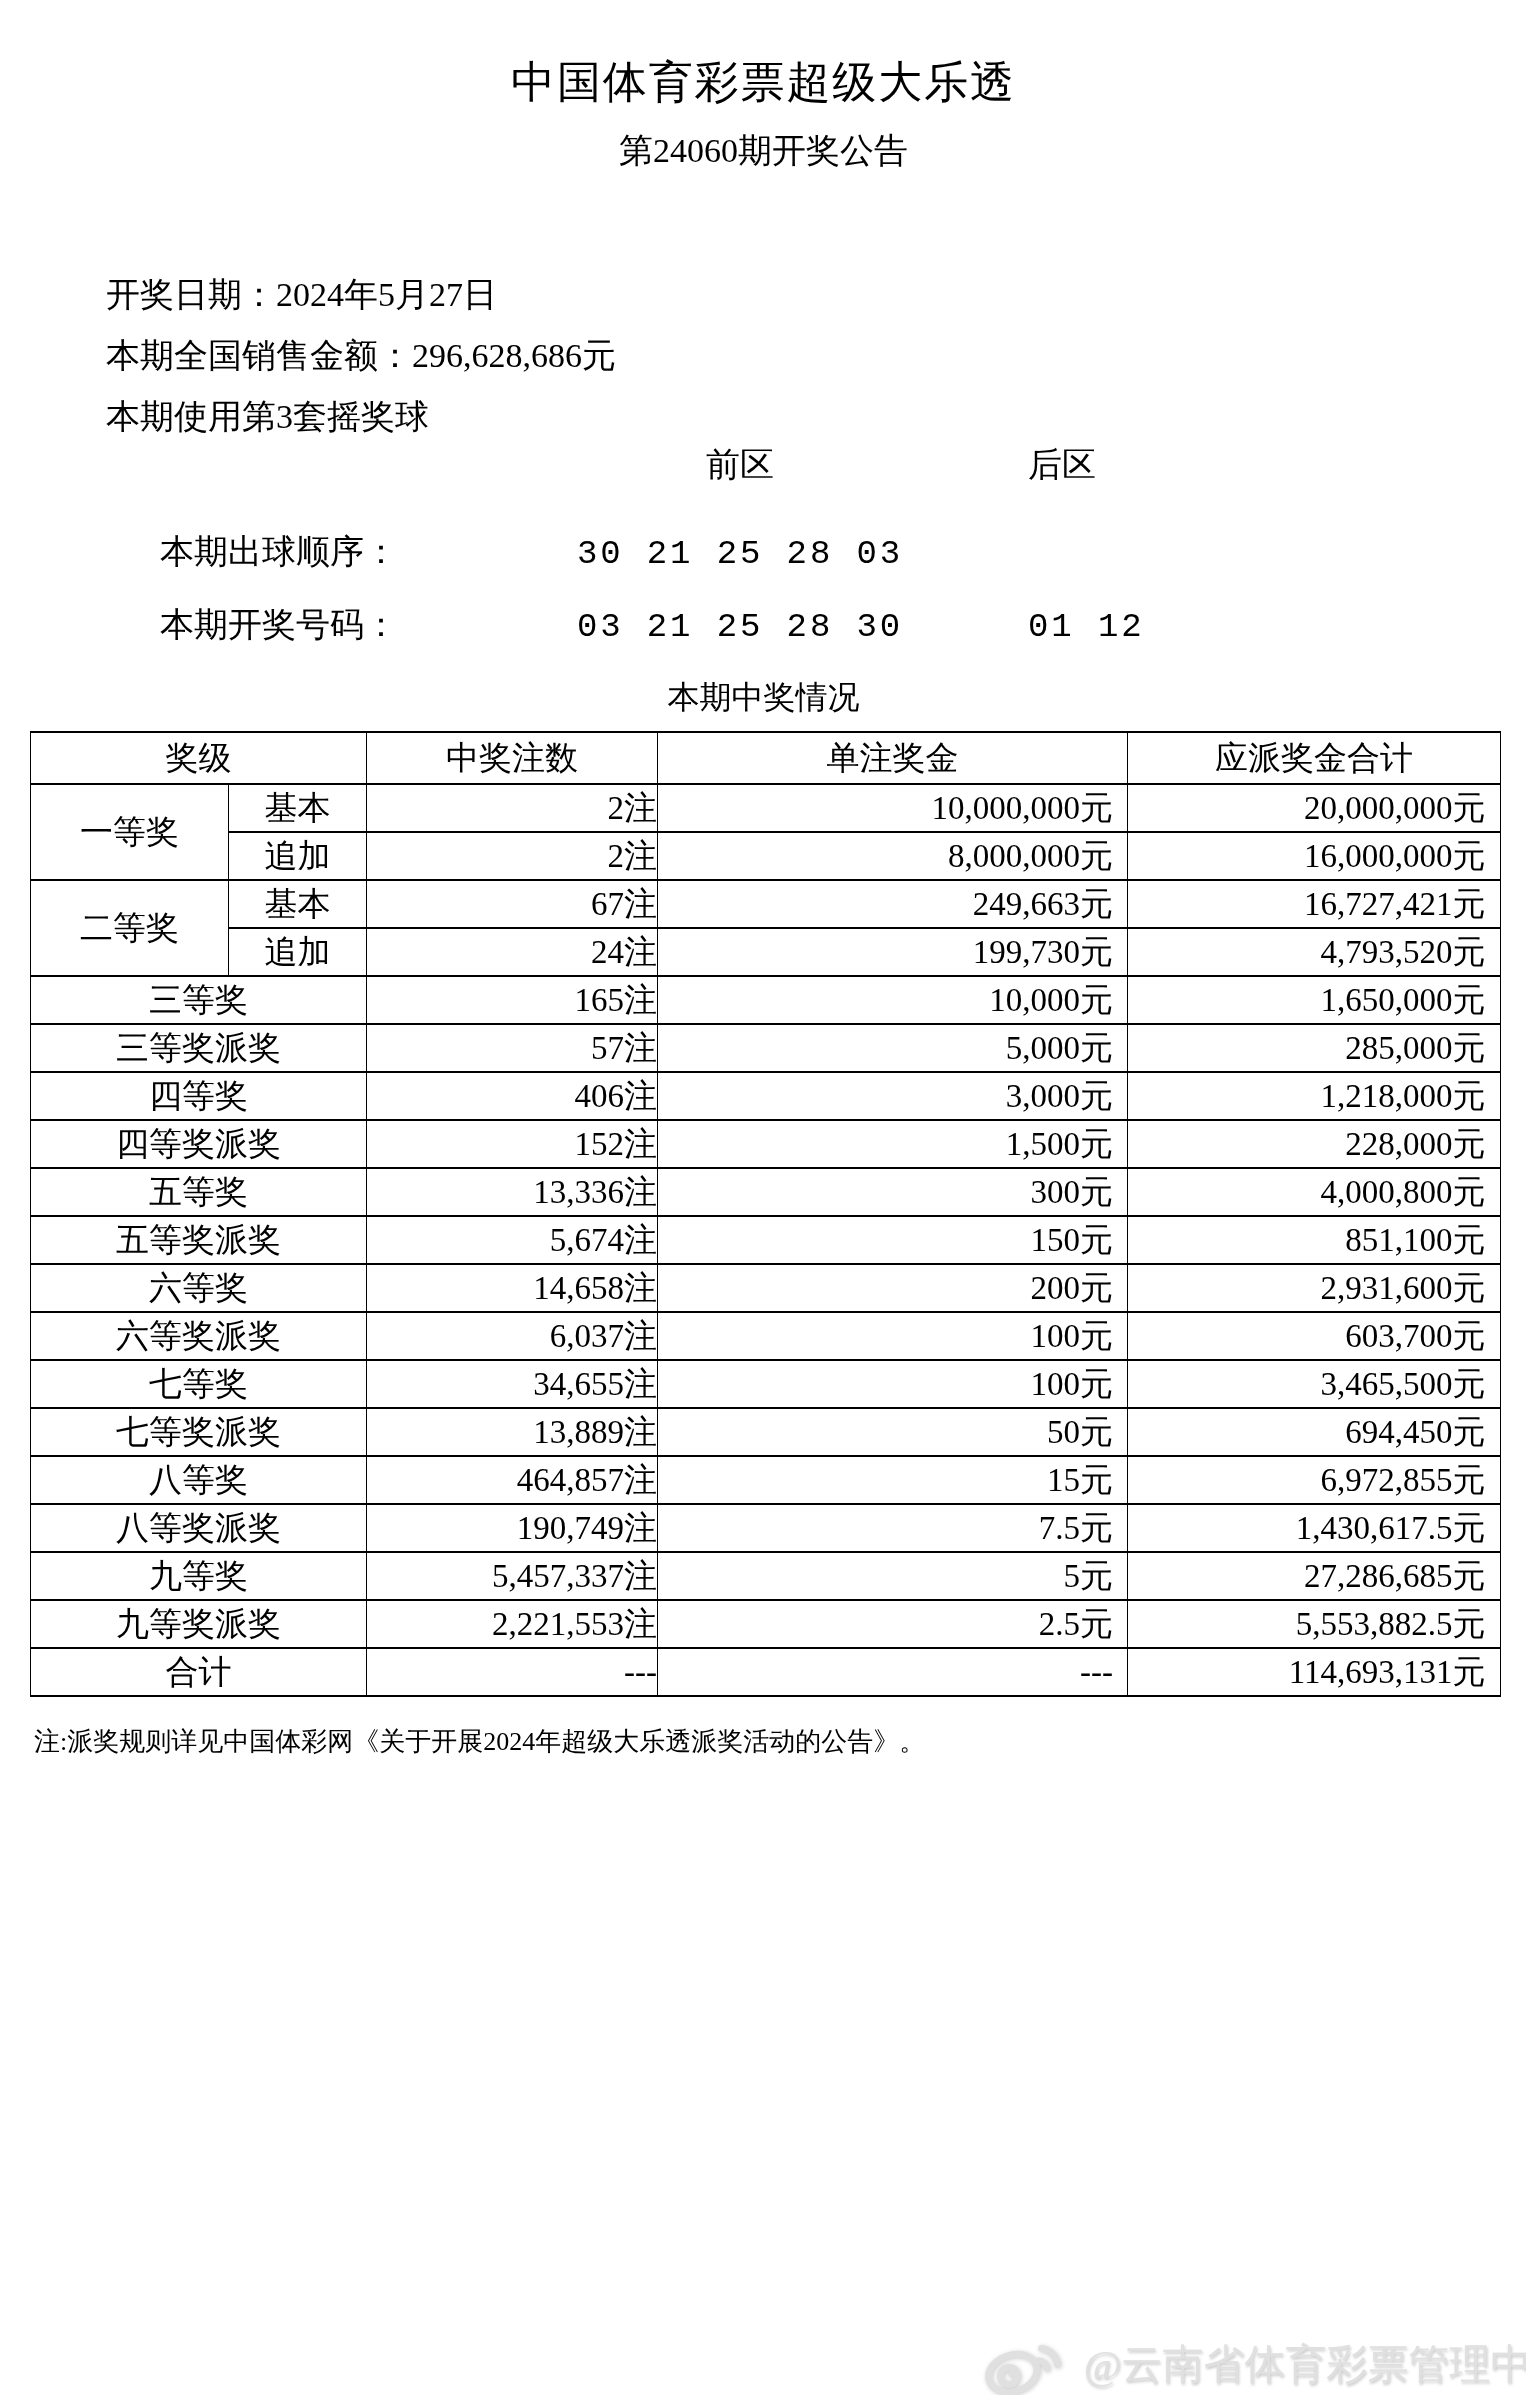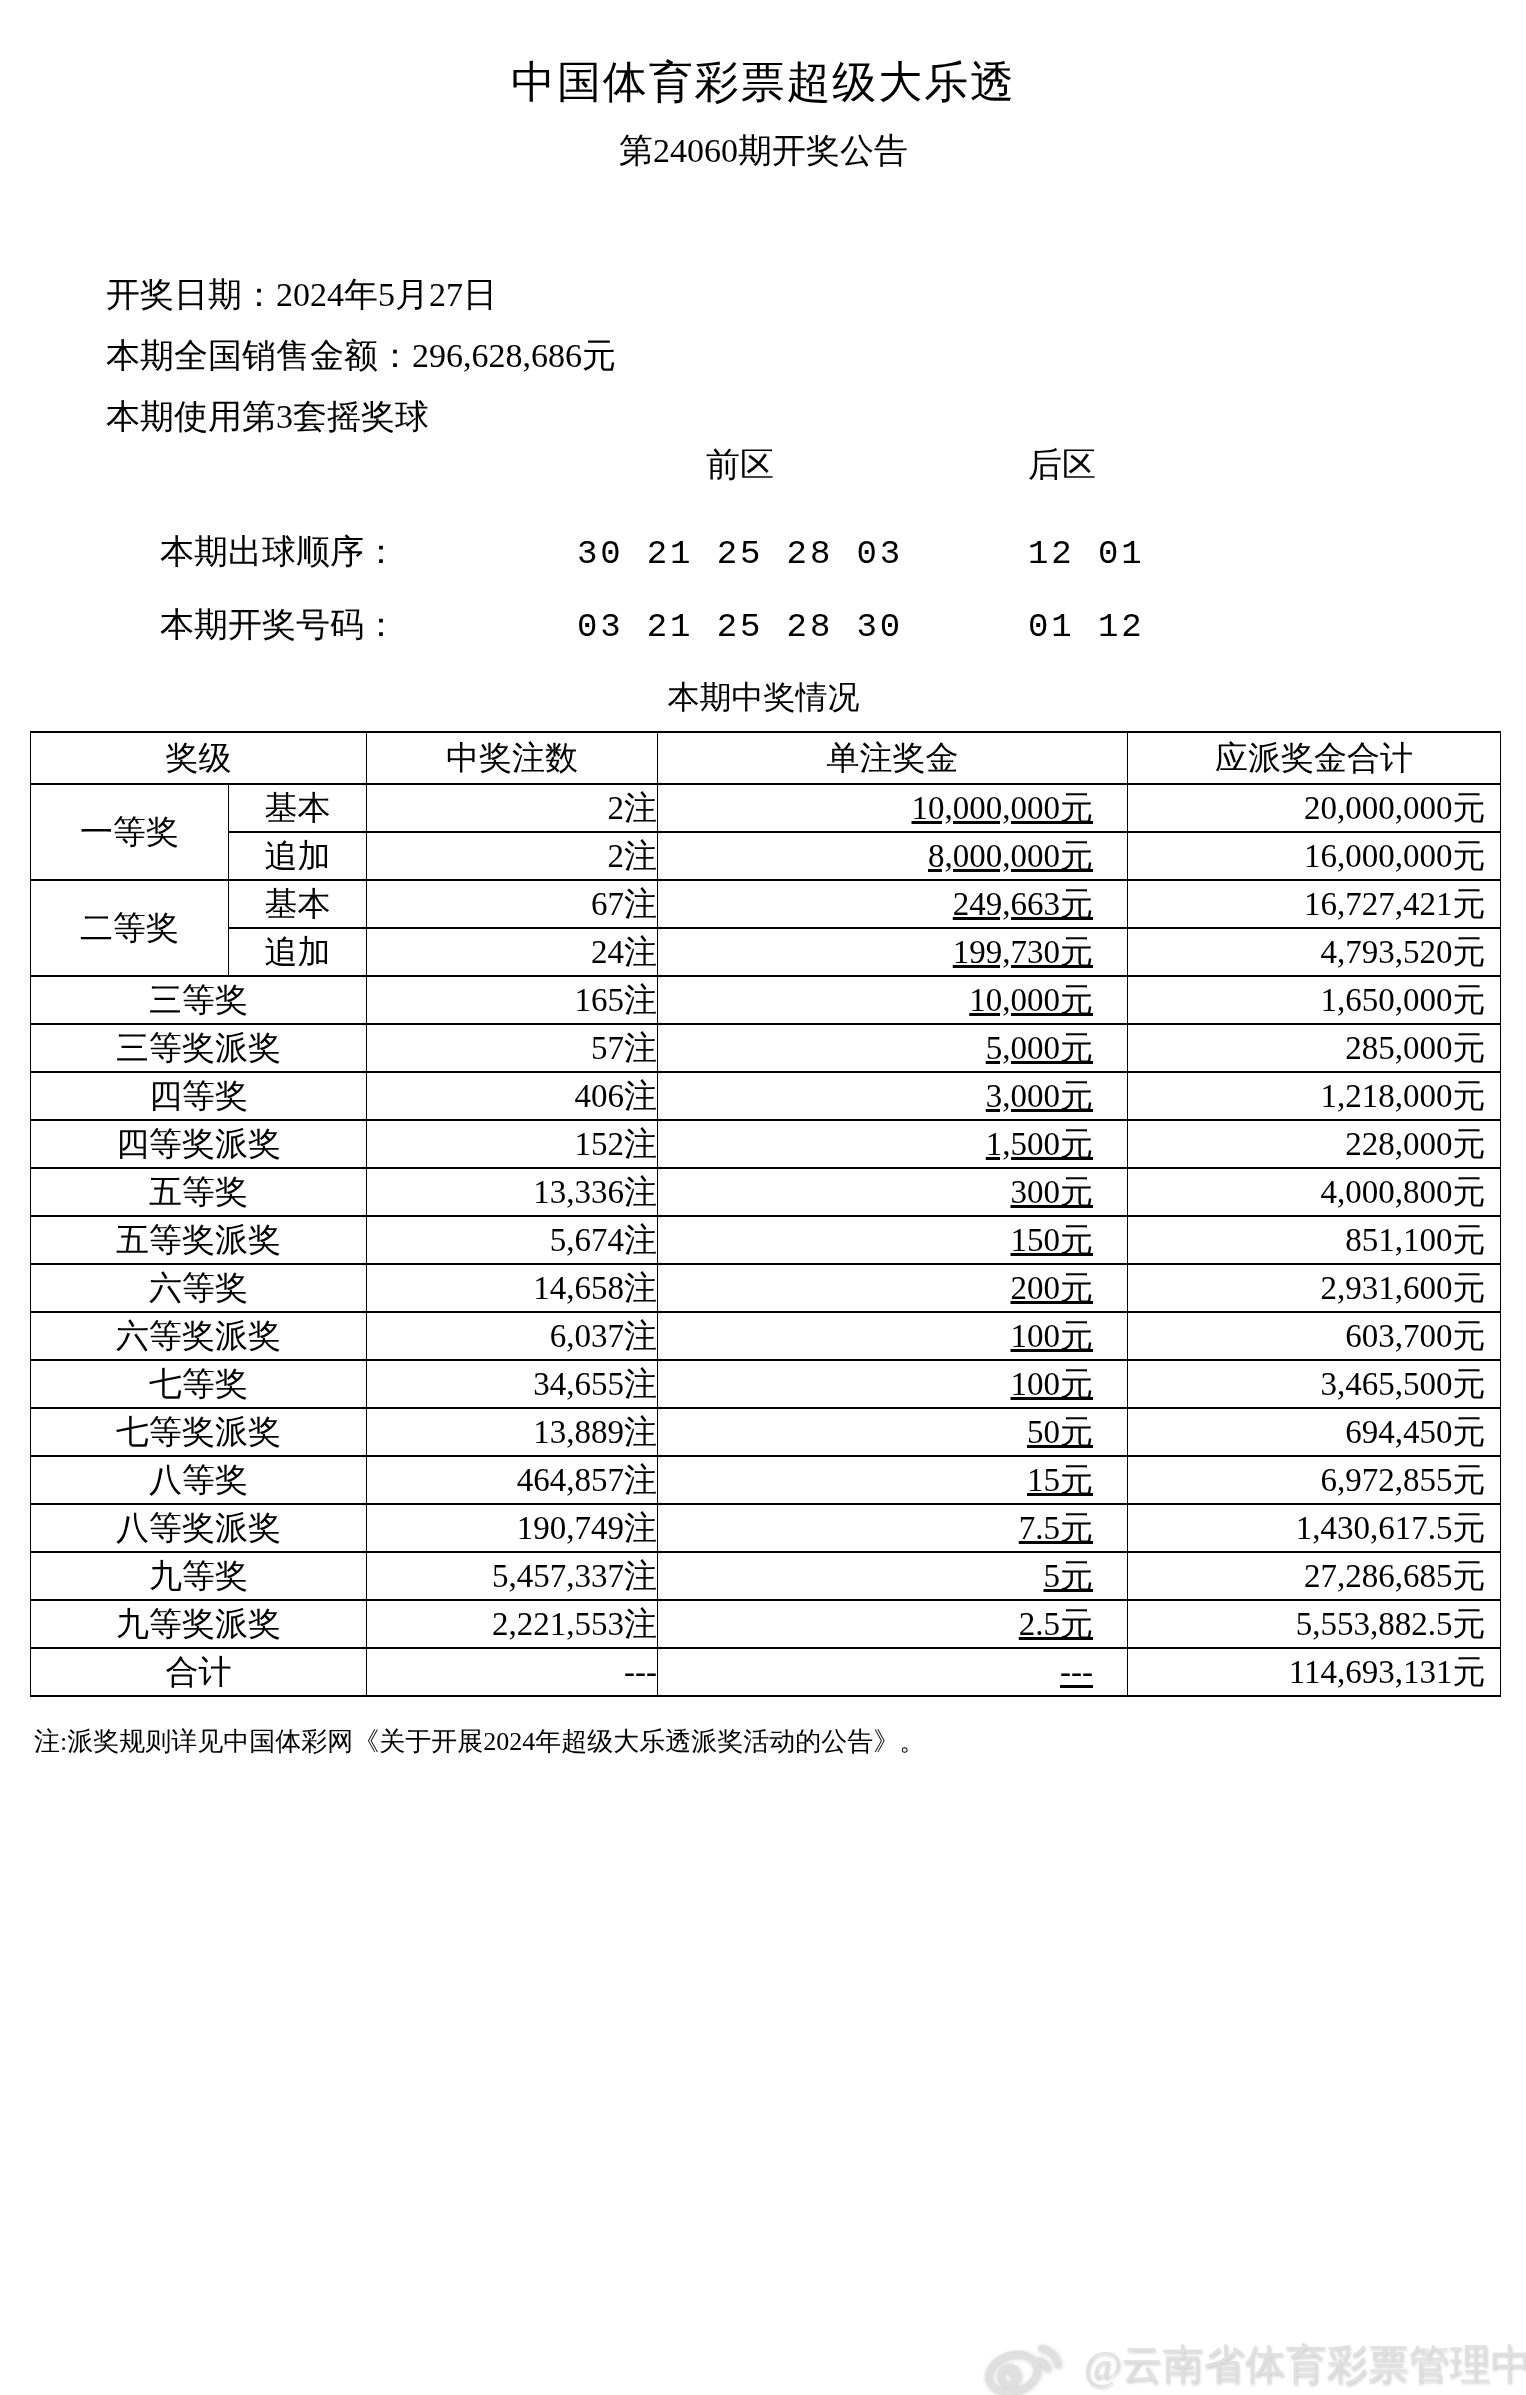--- a/index.html
+++ b/index.html
@@ -57,21 +57,21 @@
     border-right-width: 1.9px;
     font-weight: normal;
     overflow: hidden;
     white-space: nowrap;
   }
   table.prize-table th { height: 52px; text-align: center; }
   table.prize-table td { height: 48px; }
   .c-center { text-align: center; }
   .c-right  { text-align: right; }
   .pad-count  { }
-  .pad-single { padding-right: 34px; text-decoration: underline; }
+  .pad-single { padding-right: 14px; }
   .pad-total  { padding-right: 14.4px; }
   .table-note {
     position: absolute; top: 1710px; left: 34px;
     font-size: 26px; line-height: 31px;
   }
   .footer-block {
     position: absolute; top: 1773px; left: 106px;
     font-size: 34px;
   }
   .footer-block p { margin: 0 0 38px 0; line-height: 34px; }
@@ -101,21 +101,20 @@
 
   <div class="zone-row row-zone-labels">
     <span class="zr-label"></span>
     <span class="zr-front">前区</span>
     <span class="zr-back">后区</span>
   </div>
 
   <div class="zone-row row-draw-order">
     <span class="zr-label">本期出球顺序：</span>
     <span class="zr-front num">30 21 25 28 03</span>
-    <span class="zr-back num">12 01</span>
   </div>
 
   <div class="zone-row row-winning">
     <span class="zr-label">本期开奖号码：</span>
     <span class="zr-front num">03 21 25 28 30</span>
     <span class="zr-back num">01 12</span>
   </div>
 
   <div class="table-title">本期中奖情况</div>
 

